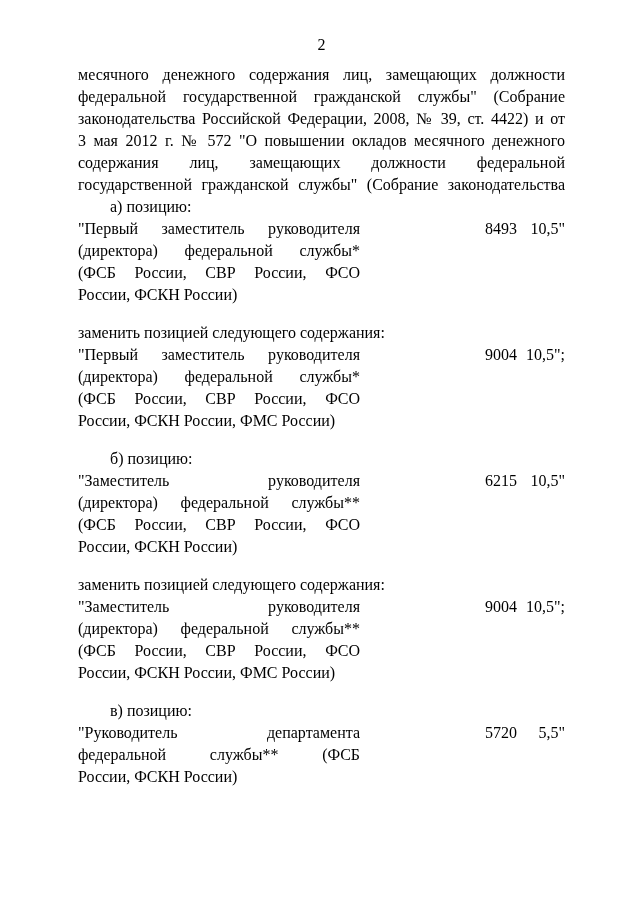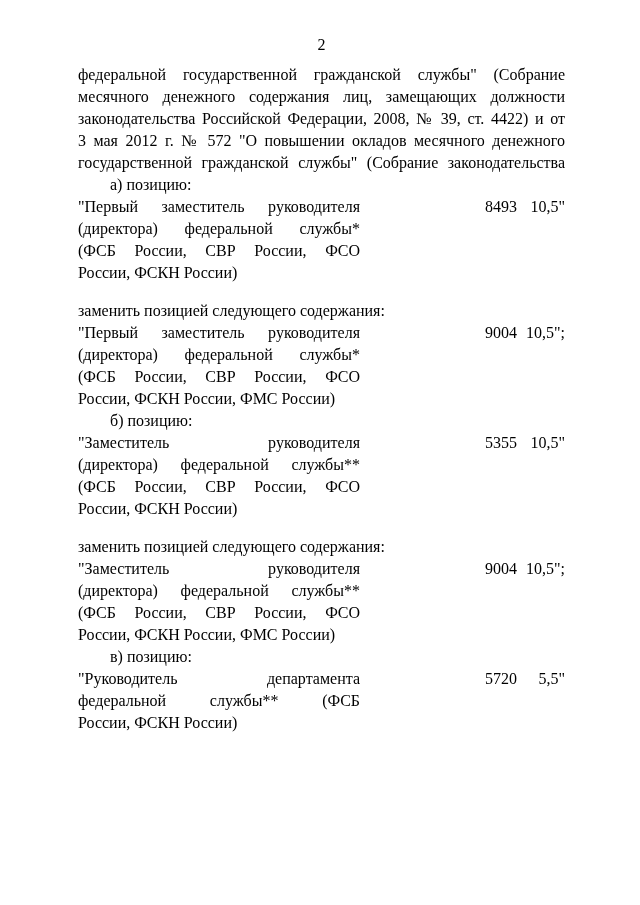--- a/index.html
+++ b/index.html
@@ -32,20 +32,21 @@
     text-align-last: justify;
   }
   .line {
     text-align: left;
     white-space: nowrap;
   }
   .sec-label {
     padding-left: 32px;
   }
   .section + .section {
+    margin-top: 16px;
   }
   .replace {
     margin-top: 16px;
   }
   .row {
     display: flex;
     align-items: flex-start;
   }
   .pos-text {
     width: 282px;
@@ -64,24 +65,25 @@
   }
 </style>
 </head>
 <body>
 
 <div class="page">
 
   <div class="page-number">2</div>
 
   <div class="intro">
+    <div class="jline">месячного денежного содержания лиц, замещающих должности</div>
     <div class="jline">федеральной государственной гражданской службы" (Собрание</div>
-    <div class="jline">месячного денежного содержания лиц, замещающих должности</div>
     <div class="jline">законодательства Российской Федерации, 2008, № 39, ст. 4422) и от</div>
     <div class="jline">3 мая 2012 г. № 572 "О повышении окладов месячного денежного</div>
+    <div class="jline">содержания лиц, замещающих должности федеральной</div>
     <div class="jline">государственной гражданской службы" (Собрание законодательства</div>
   </div>
 
   <div class="section">
     <div class="sec-label">а) позицию:</div>
 
     <div class="row">
       <div class="pos-text">
         <div class="jline">"Первый заместитель руководителя</div>
         <div class="jline">(директора) федеральной службы*</div>
@@ -109,21 +111,21 @@
   <div class="section">
     <div class="sec-label">б) позицию:</div>
 
     <div class="row">
       <div class="pos-text">
         <div class="jline">"Заместитель руководителя</div>
         <div class="jline">(директора) федеральной службы**</div>
         <div class="jline">(ФСБ России, СВР России, ФСО</div>
         <div class="line">России, ФСКН России)</div>
       </div>
-      <div class="salary">5355</div>
+      <div class="salary">6215</div>
       <div class="coef">10,5"</div>
     </div>
 
     <div class="replace">заменить позицией следующего содержания:</div>
 
     <div class="row">
       <div class="pos-text">
         <div class="jline">"Заместитель руководителя</div>
         <div class="jline">(директора) федеральной службы**</div>
         <div class="jline">(ФСБ России, СВР России, ФСО</div>

